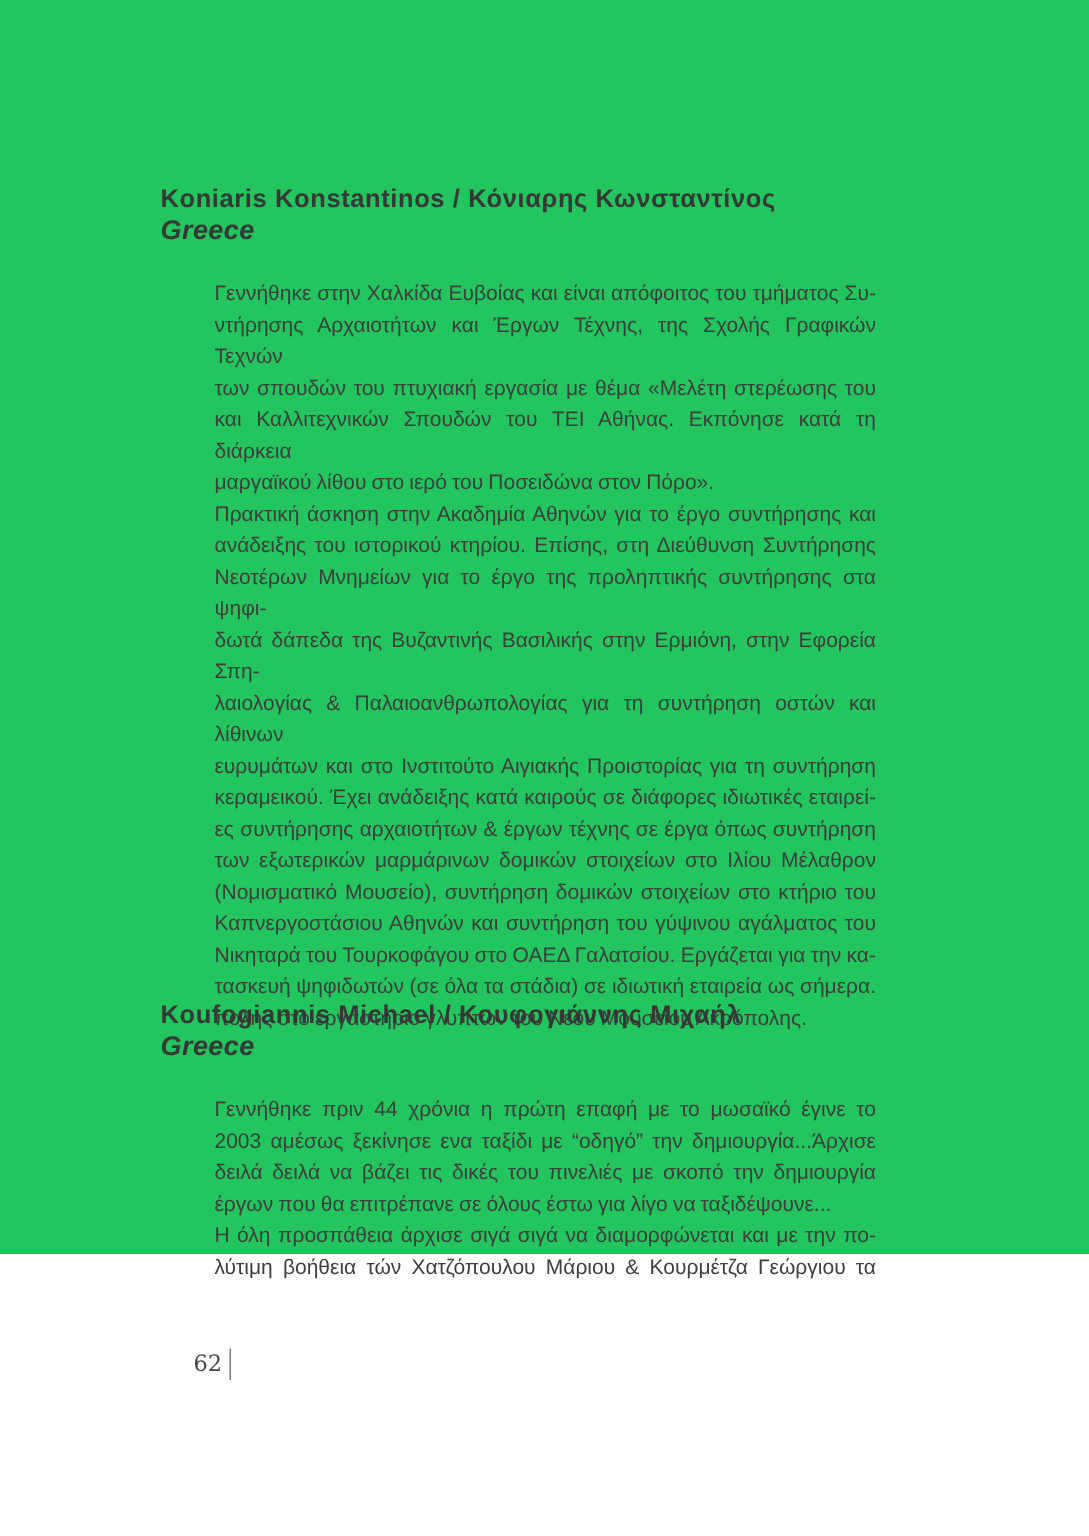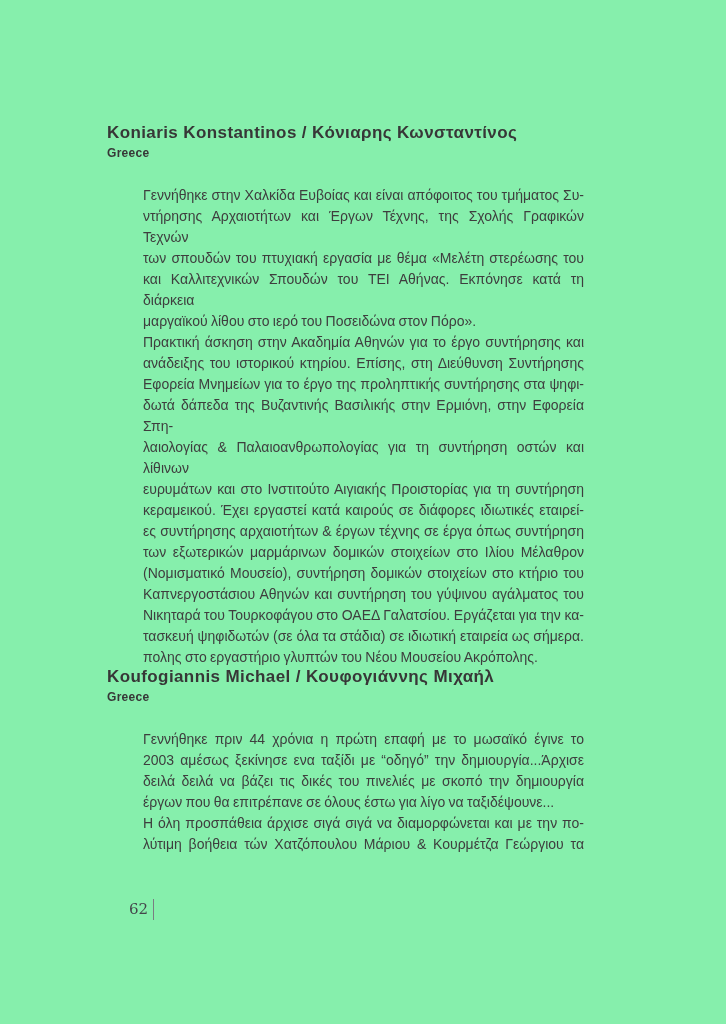--- a/index.html
+++ b/index.html
@@ -11,45 +11,46 @@
     width: 726px;
     height: 1024px;
     overflow: hidden;
     font-family: "Liberation Sans", sans-serif;
     color: #3e3e3e;
     -webkit-font-smoothing: antialiased;
   }
   .page {
     position: relative;
     width: 726px;
-    height: 1024px;
-    background: #86efac;
+    height: 836px;
+    background: #22c55e;
   }
   .entry {
     position: absolute;
     left: 107px;
     width: 478px;
   }
   .entry-0 { top: 122px; }
   .entry-1 { top: 666px; }
   .entry-heading {
     margin: 0;
     font-size: 17px;
     line-height: 21px;
     font-weight: bold;
     letter-spacing: 0.4px;
     color: #373737;
   }
   .country {
     margin-top: 3px;
-    font-size: 12px;
+    font-size: 18px;
     line-height: 15px;
     font-weight: bold;
     letter-spacing: 0.3px;
     color: #373737;
+    font-style: italic;
   }
   .body-text {
     margin-left: 36px;
     margin-top: 24px;
     width: 441px;
     font-size: 14px;
     line-height: 21px;
     word-spacing: -0.5px;
     color: #3e3e3e;
   }
@@ -97,25 +98,25 @@
         <div class="paragraph">
           <div class="line stretch">Γεννήθηκε στην Χαλκίδα Ευβοίας και είναι απόφοιτος του τμήματος Συ-</div>
           <div class="line stretch">ντήρησης Αρχαιοτήτων και Έργων Τέχνης, της Σχολής Γραφικών Τεχνών</div>
           <div class="line stretch">των σπουδών του πτυχιακή εργασία με θέμα «Μελέτη στερέωσης του</div>
           <div class="line stretch">και Καλλιτεχνικών Σπουδών του ΤΕΙ Αθήνας. Εκπόνησε κατά τη διάρκεια</div>
           <div class="line">μαργαϊκού λίθου στο ιερό του Ποσειδώνα στον Πόρο».</div>
         </div>
         <div class="paragraph">
           <div class="line stretch">Πρακτική άσκηση στην Ακαδημία Αθηνών για το έργο συντήρησης και</div>
           <div class="line stretch">ανάδειξης του ιστορικού κτηρίου. Επίσης, στη Διεύθυνση Συντήρησης</div>
-          <div class="line stretch">Εφορεία Μνημείων για το έργο της προληπτικής συντήρησης στα ψηφι-</div>
+          <div class="line stretch">Νεοτέρων Μνημείων για το έργο της προληπτικής συντήρησης στα ψηφι-</div>
           <div class="line stretch">δωτά δάπεδα της Βυζαντινής Βασιλικής στην Ερμιόνη, στην Εφορεία Σπη-</div>
           <div class="line stretch">λαιολογίας &amp; Παλαιοανθρωπολογίας για τη συντήρηση οστών και λίθινων</div>
           <div class="line stretch">ευρυμάτων και στο Ινστιτούτο Αιγιακής Προιστορίας για τη συντήρηση</div>
-          <div class="line stretch">κεραμεικού. Έχει εργαστεί κατά καιρούς σε διάφορες ιδιωτικές εταιρεί-</div>
+          <div class="line stretch">κεραμεικού. Έχει ανάδειξης κατά καιρούς σε διάφορες ιδιωτικές εταιρεί-</div>
           <div class="line stretch">ες συντήρησης αρχαιοτήτων &amp; έργων τέχνης σε έργα όπως συντήρηση</div>
           <div class="line stretch">των εξωτερικών μαρμάρινων δομικών στοιχείων στο Ιλίου Μέλαθρον</div>
           <div class="line stretch">(Νομισματικό Μουσείο), συντήρηση δομικών στοιχείων στο κτήριο του</div>
           <div class="line stretch">Καπνεργοστάσιου Αθηνών και συντήρηση του γύψινου αγάλματος του</div>
           <div class="line stretch">Νικηταρά του Τουρκοφάγου στο ΟΑΕΔ Γαλατσίου. Εργάζεται για την κα-</div>
           <div class="line stretch">τασκευή ψηφιδωτών (σε όλα τα στάδια) σε ιδιωτική εταιρεία ως σήμερα.</div>
           <div class="line">πολης στο εργαστήριο γλυπτών του Νέου Μουσείου Ακρόπολης.</div>
         </div>
       </div>
   </section>

